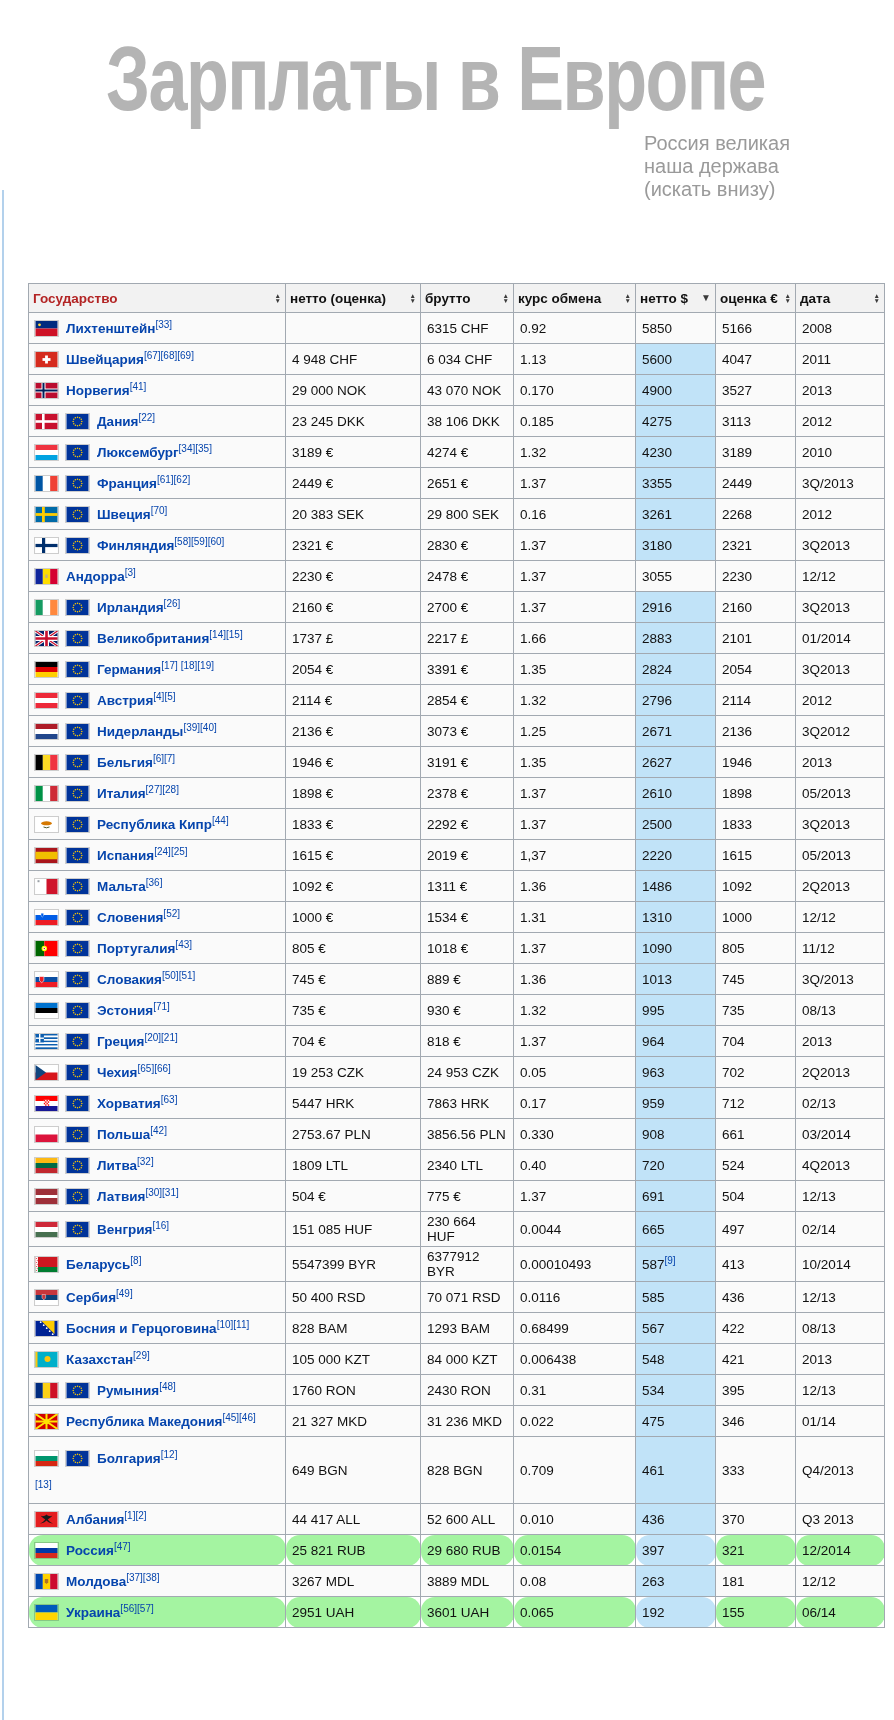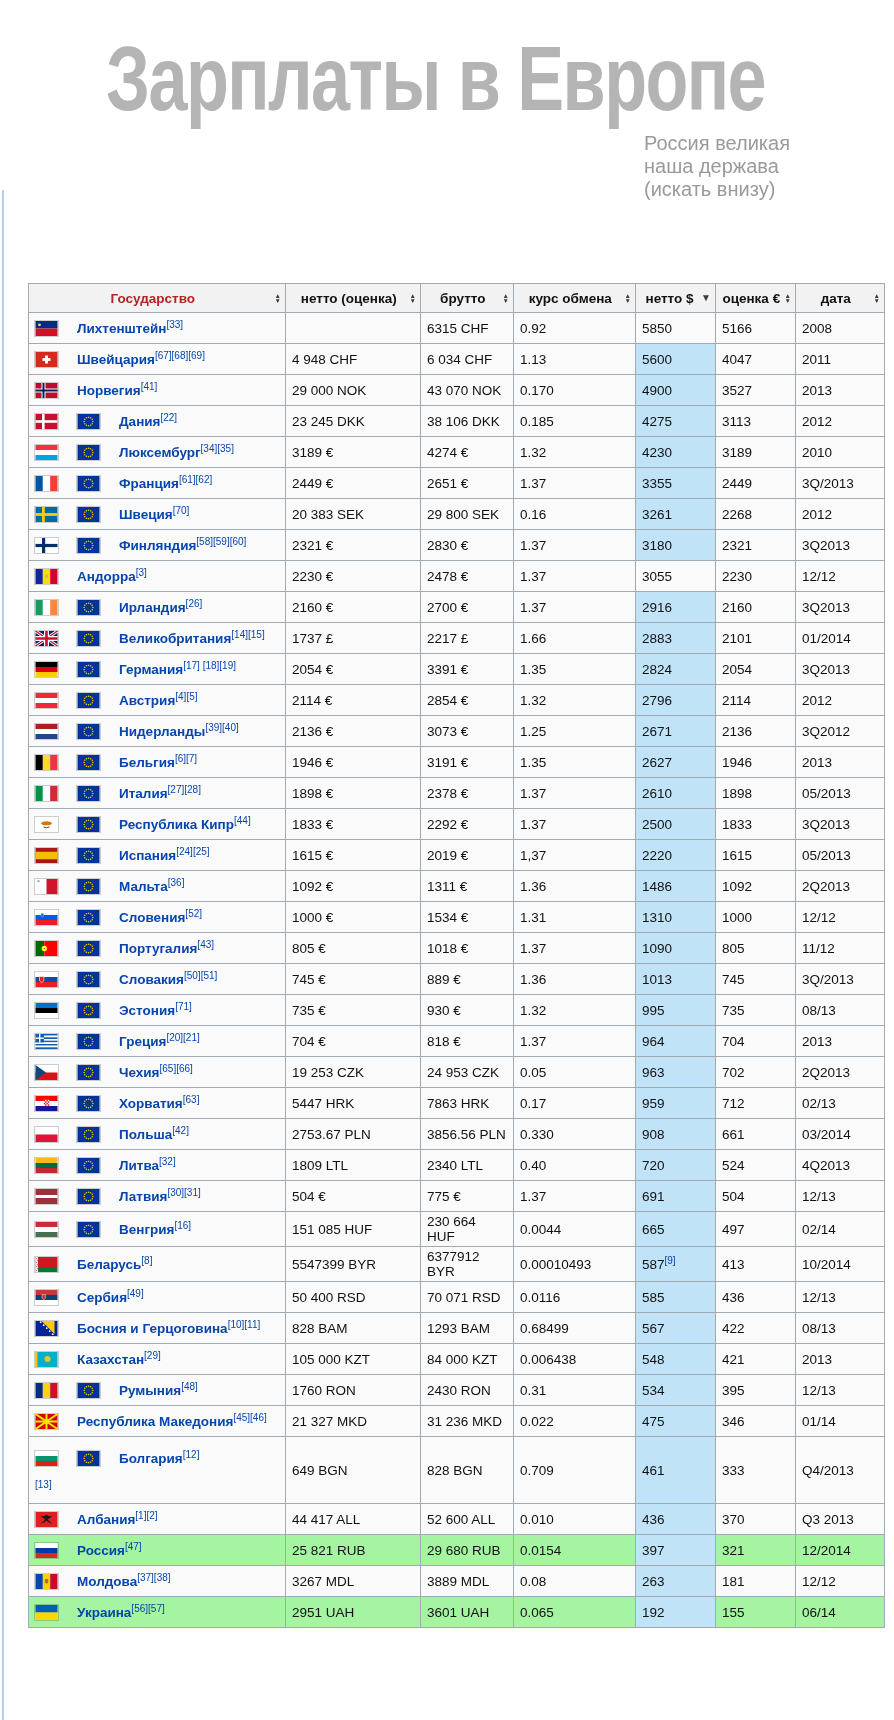--- a/index.html
+++ b/index.html
@@ -18,31 +18,31 @@
   .clean-row span{flex:1;}
 
   table.salary{position:absolute;left:28px;top:283px;border-collapse:collapse;
                table-layout:fixed;}
   .salary th,.salary td{border:1px solid var(--border,#a2a9b1);font-size:13.5px;
                padding:2px 6px;text-align:left;vertical-align:middle;overflow:hidden;}
   .salary th{background:var(--header-bg,#f2f2f2);font-weight:700;height:24px;padding:2px 4px;}
   .salary td{background:var(--row-bg,#fafafa);height:26px;color:#111;}
   tr.tall td{height:62px;}
   td.hl{background:var(--usd-hl,#c1e3f8);}
-  tr.green td{background:var(--row-green,#a4f4a1);}
+  tr.green td{background:var(--row-green,#a4f4a1);border-radius:14px;}
   tr.green td.hl{background:var(--usd-hl,#c1e3f8);}
 
   .th-inner{display:flex;align-items:center;justify-content:space-between;gap:2px;}
-  .th-label{flex:1;text-align:center;color:#111;}
+  .th-label{flex:1;text-align:left;color:#111;}
   th.col-0 .th-label{color:var(--header-red,#b32424);}
   .sort{display:flex;flex-direction:column;align-items:center;color:#3a3a3a;
         font-size:6.5px;line-height:5.5px;flex:0 0 auto;}
   .sort.desc{font-size:10px;line-height:10px;}
 
-  .country-line{display:flex;align-items:center;gap:19px;white-space:nowrap;}
+  .country-line{display:flex;align-items:center;gap:8px;white-space:nowrap;}
   .flag{flex:0 0 auto;box-shadow:0 0 0 1px rgba(0,0,0,0.18);}
   a.country-link{color:var(--link,#0645ad);font-weight:700;text-decoration:none;}
   sup.refs{color:var(--link,#0645ad);font-size:10px;line-height:0;font-weight:400;}
   sup.refs.below{display:block;margin-top:14px;line-height:10px;}
 </style>
 </head>
 <body>
 
 <div class="page">
   <div class="left-line"></div>

